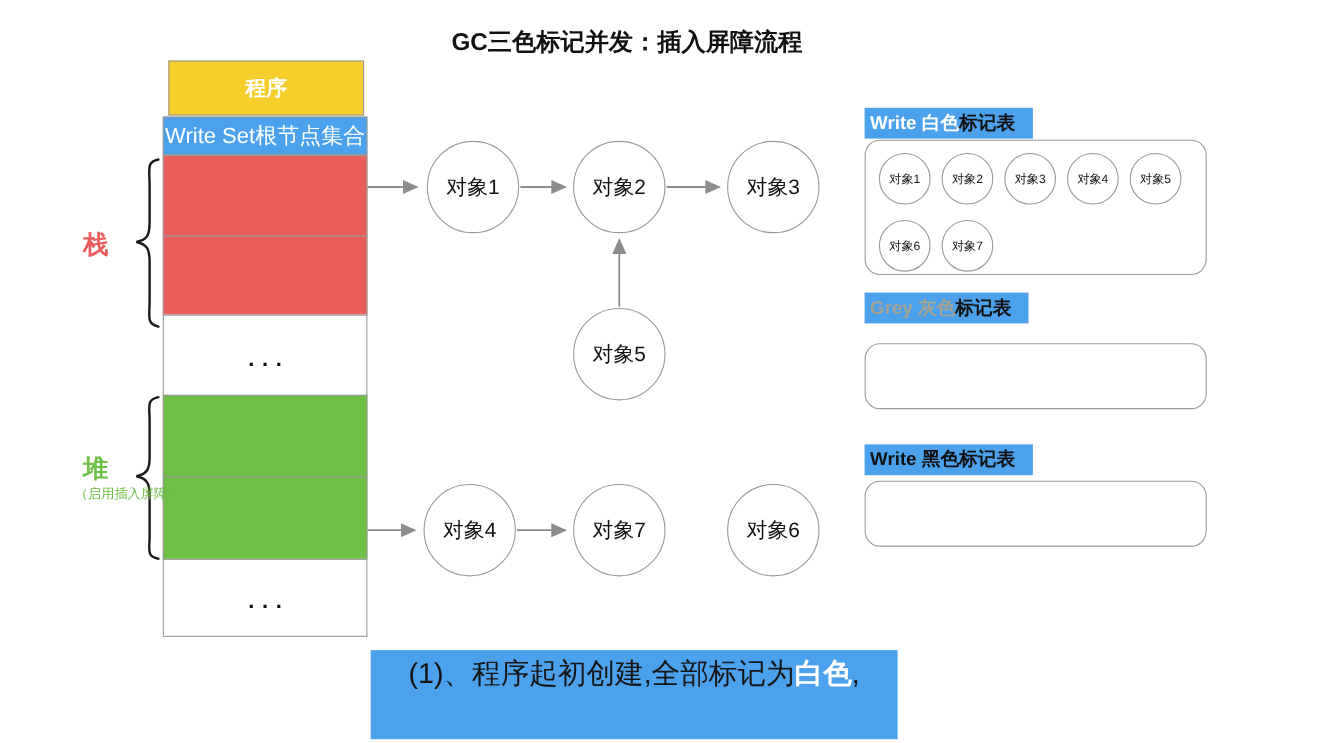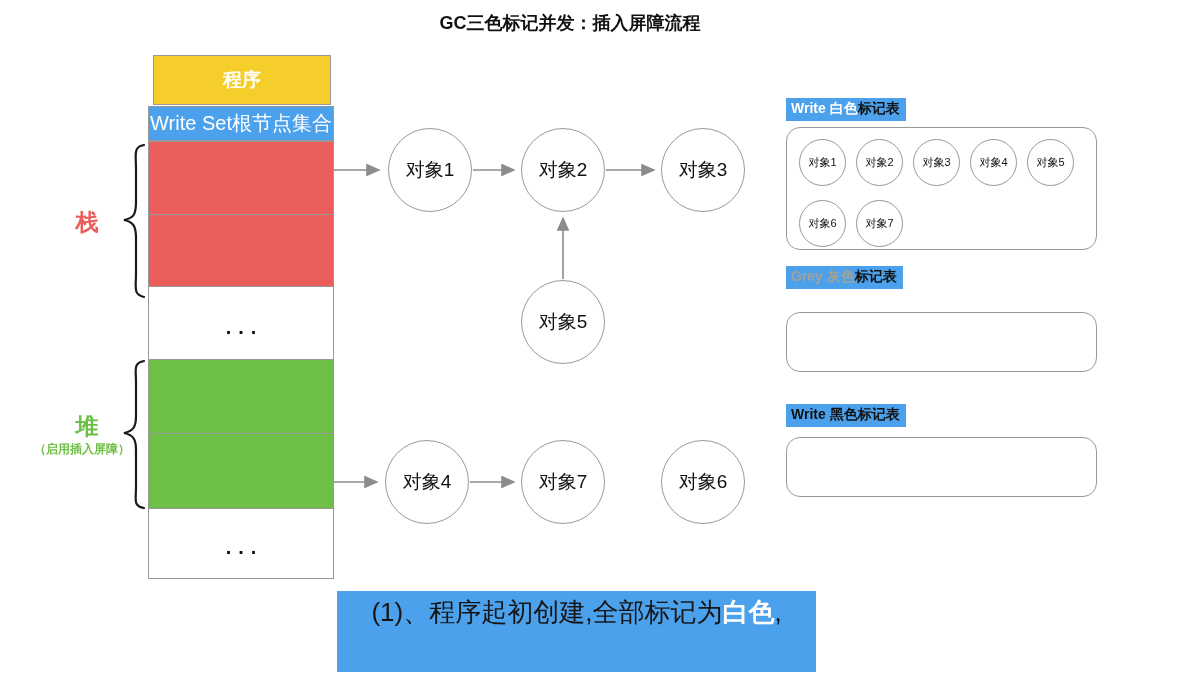--- a/index.html
+++ b/index.html
@@ -6,46 +6,46 @@
     --blue:#4CA1EC; --red:#EB5D5B; --green:#6EBF45; --yellow:#F6CE2B;
     --border:#999999; --arrow:#8C8C8C; --greytext:#A3A295; --ink:#1A1A1A;
   }
   *{margin:0;padding:0;box-sizing:border-box;}
   html,body{width:1200px;height:675px;}
   body{
     position:relative;background:#ffffff;overflow:hidden;
     font-family:"Liberation Sans","DejaVu Sans",sans-serif;color:var(--ink);
   }
   .abs{position:absolute;}
-  .title{left:0;top:11px;width:1140px;text-align:center;font-size:18px;font-weight:bold;color:#111;}
+  .title{left:0;top:23px;width:1140px;text-align:center;font-size:22px;font-weight:bold;color:#111;}
 
   
   .memseg{left:148px;width:186px;border:1px solid var(--border);display:flex;align-items:center;justify-content:center;text-align:center;}
   .seg-program{left:153px;top:55px;width:178px;height:50px;background:var(--yellow);color:#fff;font-size:19px;font-weight:bold;}
   .seg-rootset{top:106px;height:35px;background:var(--blue);color:#fff;font-size:20px;}
   .seg-red1{top:141px;height:74px;background:var(--red);}
   .seg-red2{top:214px;height:73px;background:var(--red);}
   .seg-white1{top:286px;height:74px;background:#fff;}
   .seg-green1{top:359px;height:75px;background:var(--green);}
   .seg-green2{top:433px;height:76px;background:var(--green);}
   .seg-white2{top:508px;height:71px;background:#fff;}
   .dots{font-size:20px;font-weight:bold;letter-spacing:7px;color:#111;padding-left:7px;padding-top:8px;}
 
   .stack-label{left:72px;top:207px;width:30px;text-align:center;font-size:23px;font-weight:bold;color:var(--red);}
   .heap-label{left:72px;top:411px;width:30px;text-align:center;font-size:23px;font-weight:bold;color:var(--green);}
-  .heap-note{left:34px;top:441px;width:120px;text-align:left;font-size:12px;font-weight:bold;color:var(--green);}
+  .heap-note{left:44px;top:441px;width:120px;text-align:right;font-size:12px;font-weight:normal;color:var(--green);}
 
   
   .node{width:84px;height:84px;border:1.5px solid var(--border);border-radius:50%;background:#fff;
         display:flex;align-items:center;justify-content:center;font-size:19px;color:#111;}
   .n1{left:388px;top:128px;} .n2{left:521px;top:128px;} .n3{left:661px;top:128px;}
   .n5{left:521px;top:280px;} .n4{left:385px;top:440px;} .n7{left:521px;top:440px;} .n6{left:661px;top:440px;}
 
   
-  .tbl-header{padding:2px 6px 3px 5px;background:var(--blue);font-size:14px;font-weight:bold;white-space:nowrap;}
+  .tbl-header{padding:2px 16px 3px 5px;background:var(--blue);font-size:17px;font-weight:bold;white-space:nowrap;}
   .tbl-header .em-white{color:#ffffff;}
   .tbl-header .em-grey{color:var(--greytext);}
   .tbl-header .em-black{color:#111111;}
   .tbl-header .rest{color:#111111;font-weight:bold;}
   .h-white{left:786px;top:98px;} .h-grey{left:786px;top:266px;} .h-black{left:786px;top:404px;}
   .tbl-box{left:786px;width:311px;border:1.5px solid var(--border);border-radius:14px;background:#fff;}
   .b-white{top:127px;height:123px;padding:11px 0 0 12px;}
   .b-grey{top:312px;height:60px;}
   .b-black{top:437px;height:60px;}
   .obj-grid{display:flex;flex-wrap:wrap;column-gap:10px;row-gap:14px;width:290px;}

